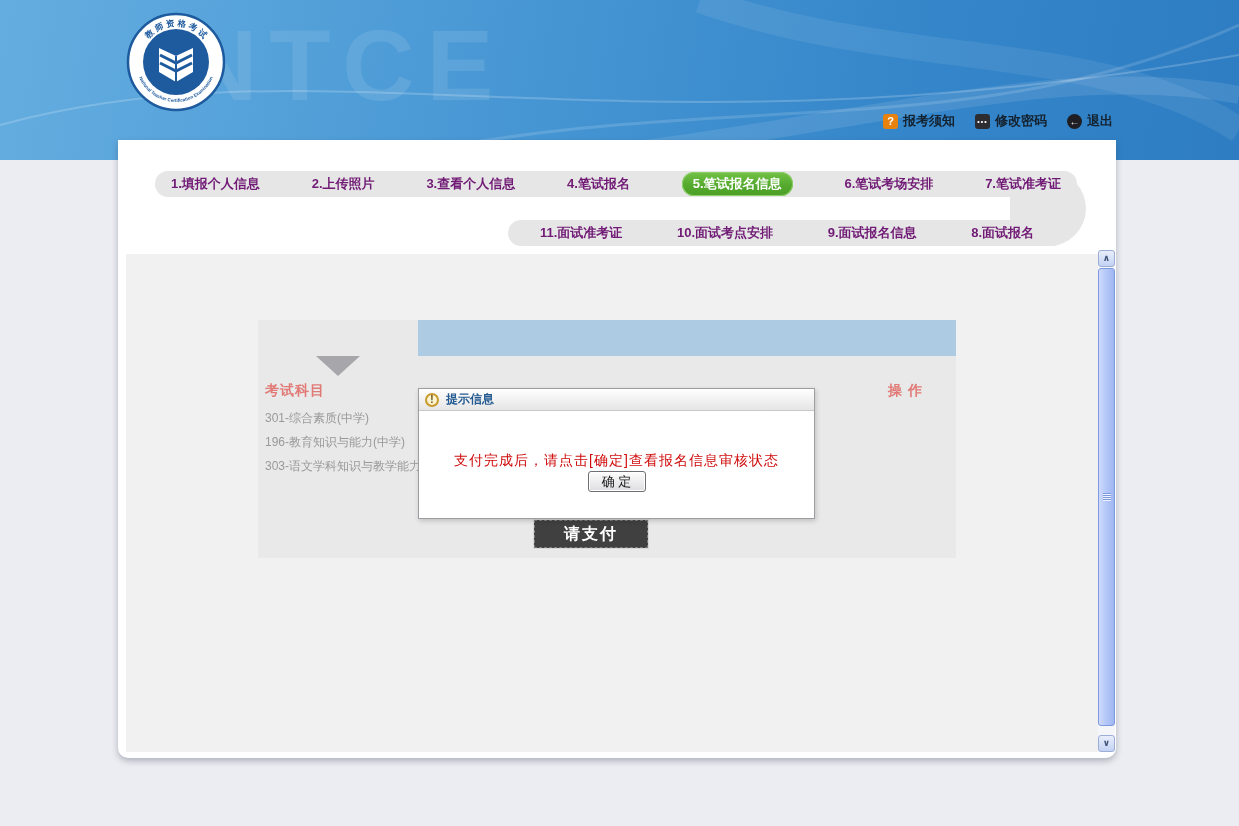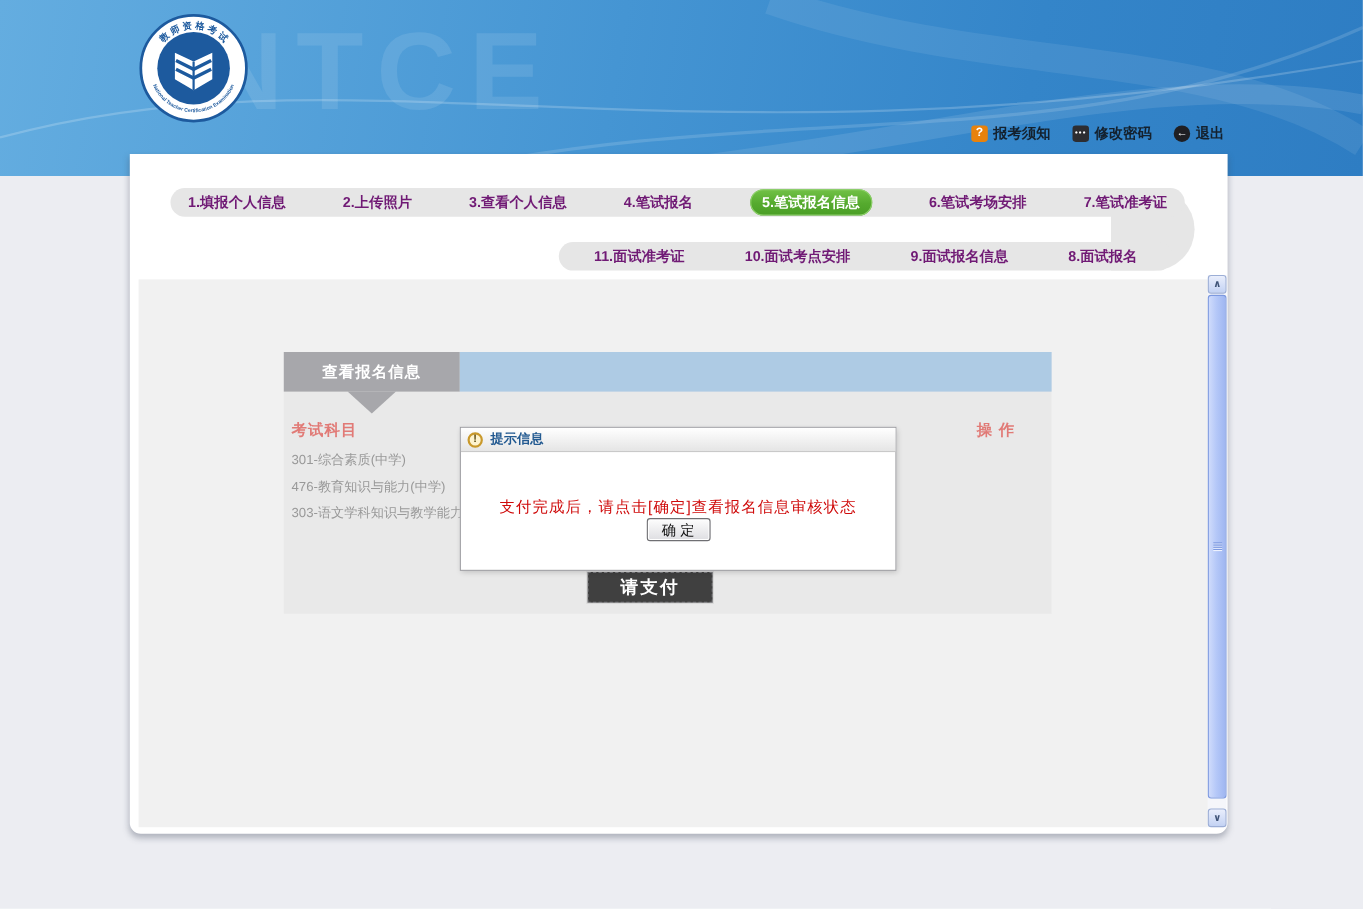--- a/index.html
+++ b/index.html
@@ -161,29 +161,28 @@
     <div class="stepbar bar2">
       <span class="step">11.面试准考证</span>
       <span class="step">10.面试考点安排</span>
       <span class="step">9.面试报名信息</span>
       <span class="step">8.面试报名</span>
     </div>
 
     <div class="content">
 
       <div class="panel">
-        <div class="tab">查看报名信息</div>
         <div class="bluebar"></div>
         <div class="tab-pointer"></div>
 
         <div class="red-head subjects-head">考试科目</div>
         <div class="red-head op-head">操 作</div>
 
         <div class="subject s1">301-综合素质(中学)</div>
-        <div class="subject s2">476-教育知识与能力(中学)</div>
+        <div class="subject s2">196-教育知识与能力(中学)</div>
         <div class="subject s3">303-语文学科知识与教学能力(中学)</div>
 
         <button class="pay-btn">请支付</button>
       </div>
 
       <div class="dialog">
         <div class="dlg-title">
           <span class="info-icon">!</span>
           <span class="dlg-title-text">提示信息</span>
         </div>

